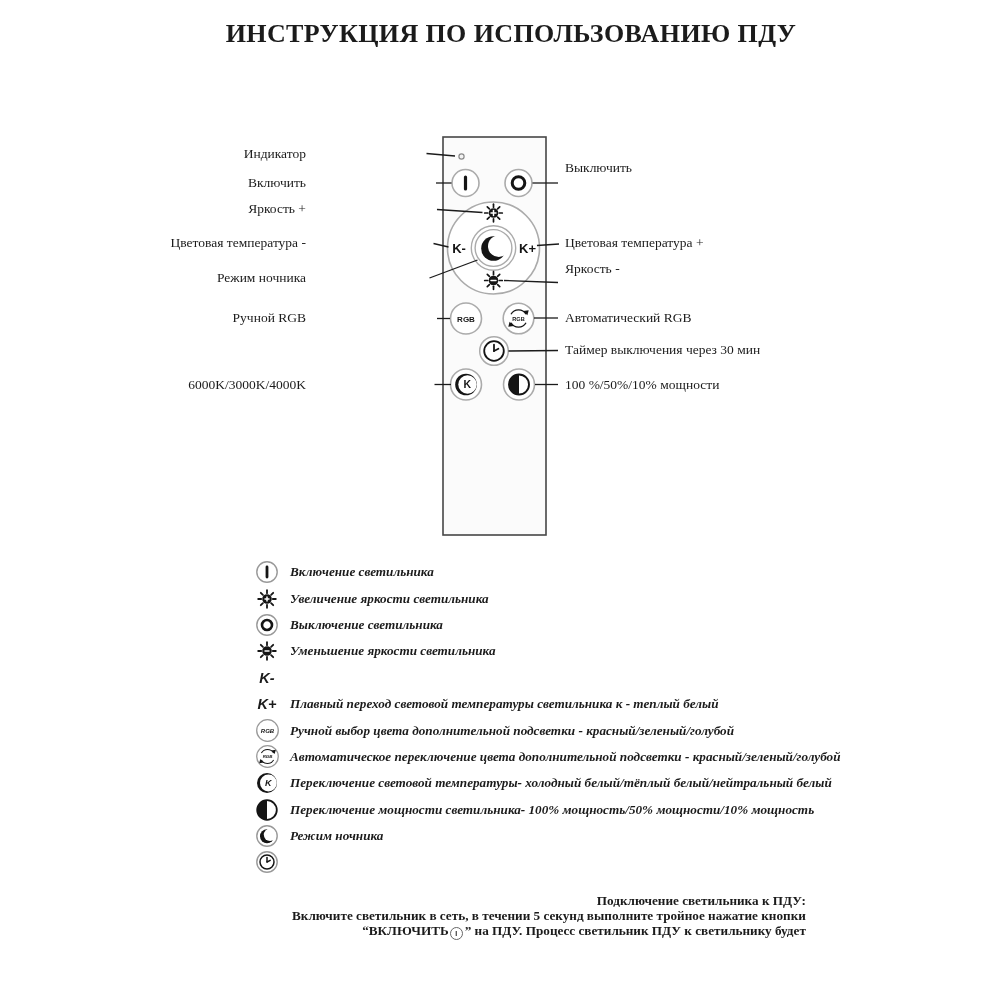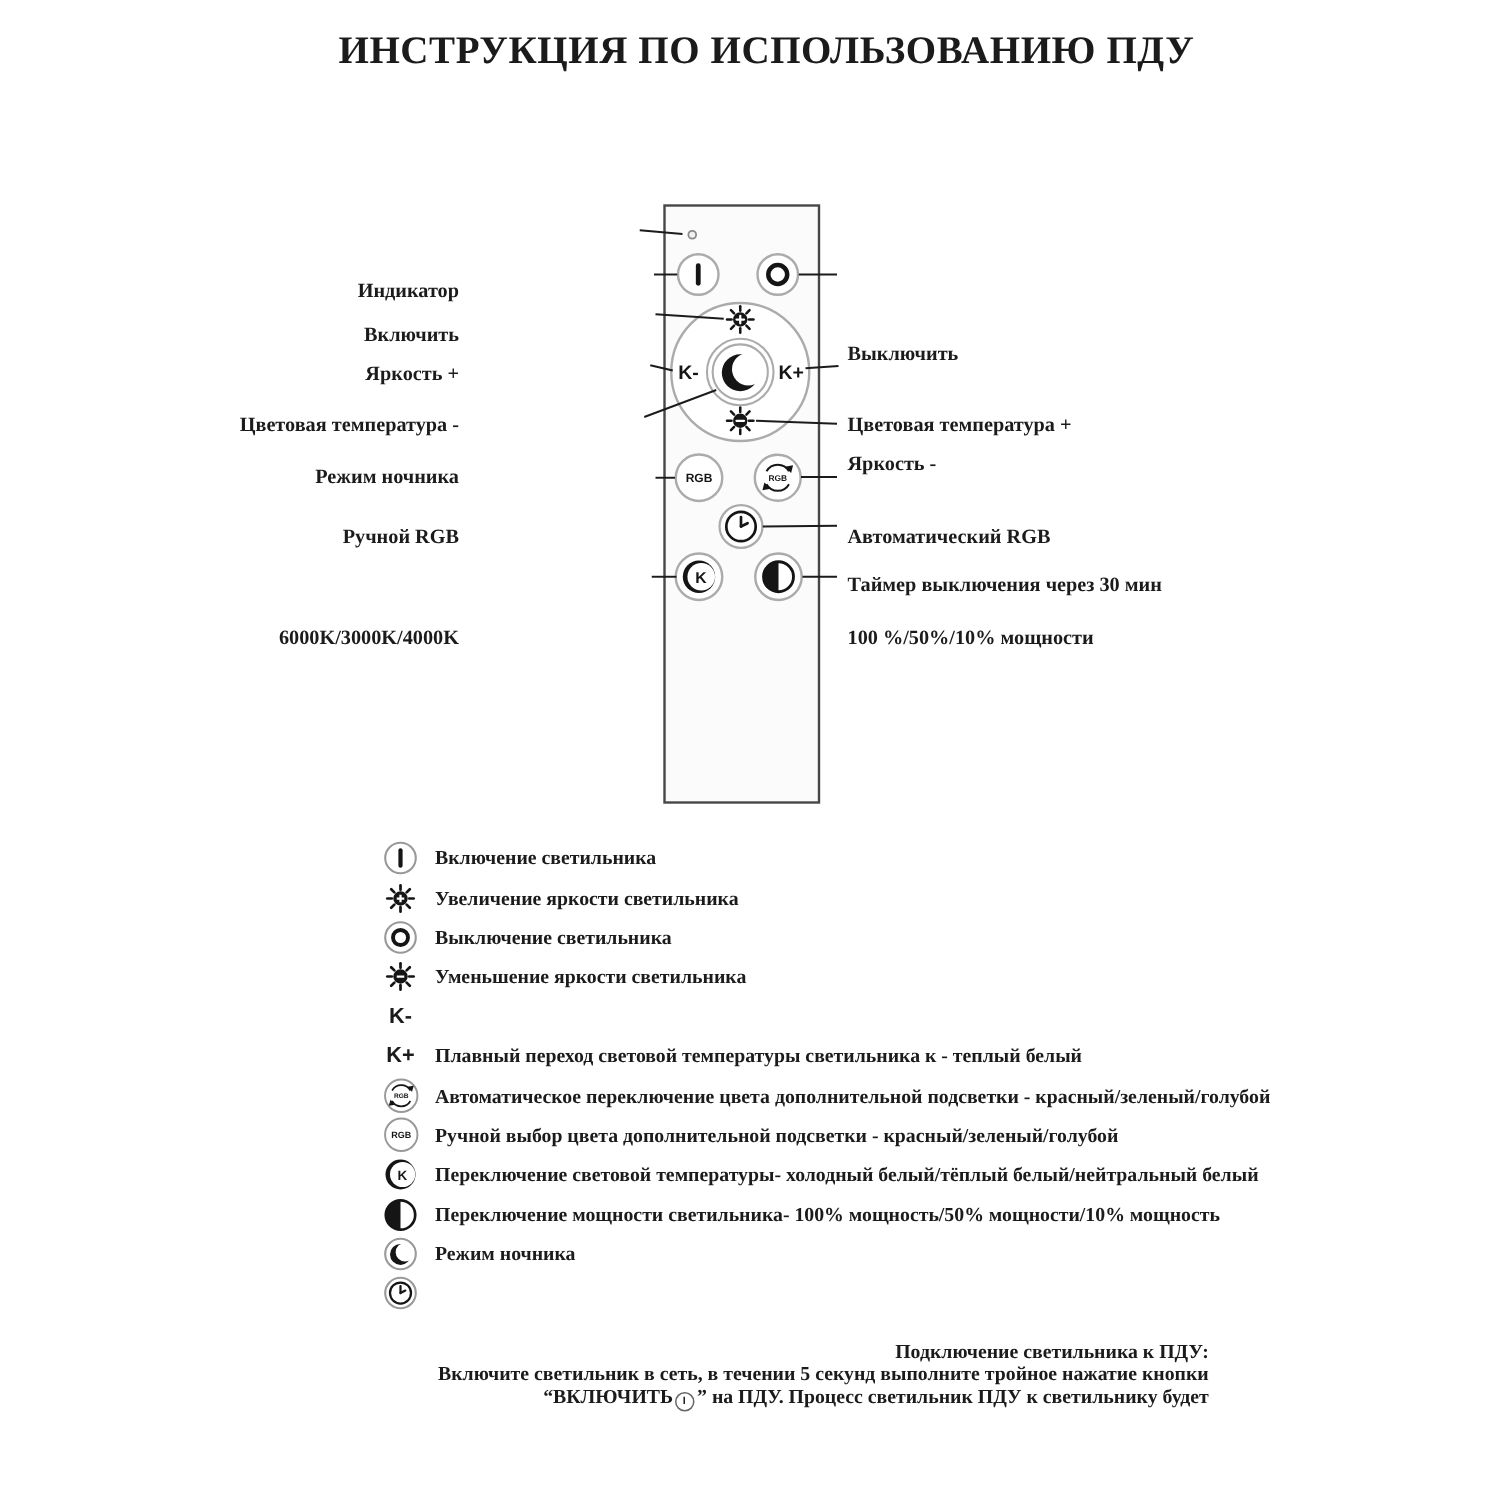--- a/index.html
+++ b/index.html
@@ -1,25 +1,25 @@
 <!DOCTYPE html>
 <html><head>
 <meta charset="utf-8">
 <style>
   html,body{margin:0;padding:0;background:#fff;}
   .page{position:relative;width:876px;height:1000px;background:#ffffff;overflow:hidden;
         font-family:"Liberation Serif",serif;color:#1b1b1b;}
   .title{position:absolute;top:19px;left:0;width:1000px;text-align:center;
          font-size:26px;font-weight:700;letter-spacing:.4px;transform:translateX(11px);white-space:nowrap;}
   .diagram-svg{position:absolute;left:0;top:130px;}
-  .lbl{position:absolute;font-size:13.5px;font-weight:700;line-height:16px;white-space:nowrap;margin-top:40px;}
+  .lbl{position:absolute;font-size:13.5px;font-weight:400;line-height:16px;white-space:nowrap;}
   .lbl.left{right:570px;text-align:right;}
   .lbl.right{left:565px;text-align:left;}
   .legend{position:absolute;left:253px;top:559px;}
-  .legend-row{display:flex;align-items:center;height:26.4px;}
+  .legend-row{display:flex;align-items:center;height:26.4px;font-style:italic;}
   .licon{flex:0 0 28px;width:28px;display:flex;justify-content:center;align-items:center;}
   .lsym{font-family:"Liberation Sans",sans-serif;font-weight:700;font-size:14.5px;line-height:1;}
   .ltext{margin-left:9px;font-size:13.2px;font-weight:700;white-space:nowrap;}
   .connect{position:absolute;left:292px;top:894px;font-size:13.2px;font-weight:700;line-height:14.8px;text-align:right;}
   .inline-ico{display:inline-flex;width:11px;height:11px;border:1.2px solid #666;border-radius:50%;
               align-items:center;justify-content:center;font-size:7px;line-height:1;
               font-family:"Liberation Sans",sans-serif;vertical-align:-1.5px;margin:0 2px 0 1px;}
   svg{display:block;}
   svg text{font-family:"Liberation Sans",sans-serif;fill:#151515;}
 </style>
@@ -151,21 +151,21 @@
   </svg>
 
   <span class="lbl left" style="top:146px">Индикатор</span>
   <span class="lbl left" style="top:175px">Включить</span>
   <span class="lbl left" style="top:201px">Яркость +</span>
   <span class="lbl left" style="top:235px">Цветовая температура -</span>
   <span class="lbl left" style="top:270px">Режим ночника</span>
   <span class="lbl left" style="top:310px">Ручной RGB</span>
   <span class="lbl left" style="top:377px">6000K/3000K/4000K</span>
 
-  <span class="lbl right" style="top:188px">Выключить</span>
+  <span class="lbl right" style="top:160px">Выключить</span>
   <span class="lbl right" style="top:235px">Цветовая температура +</span>
   <span class="lbl right" style="top:261px">Яркость -</span>
   <span class="lbl right" style="top:310px">Автоматический RGB</span>
   <span class="lbl right" style="top:342px">Таймер выключения через 30 мин</span>
   <span class="lbl right" style="top:377px">100 %/50%/10% мощности</span>
 
   <div class="legend">
 
     <div class="legend-row">
       <span class="licon">
@@ -238,42 +238,42 @@
 
     <div class="legend-row">
       <span class="licon lsym">K+</span>
       <span class="ltext">Плавный переход световой температуры светильника к - теплый белый</span>
     </div>
 
     <div class="legend-row">
       <span class="licon">
         <svg width="25" height="25" viewBox="-12.5 -12.5 25 25">
           <circle r="10.8" fill="#fff" stroke="#999" stroke-width="1.3"></circle>
+          <text y="2.2" text-anchor="middle" font-size="6" font-weight="700">RGB</text>
+        </svg>
+      </span>
+      <span class="ltext">Ручной выбор цвета дополнительной подсветки - красный/зеленый/голубой</span>
+    </div>
+
+    <div class="legend-row">
+      <span class="licon">
+        <svg width="25" height="25" viewBox="-12.5 -12.5 25 25">
+          <circle r="10.8" fill="#fff" stroke="#999" stroke-width="1.3"></circle>
           <path d="M -6.1 -3.5 A 7 7 0 0 1 6.1 -3.5" fill="none" stroke="#151515" stroke-width="1.1"></path>
           <path d="M 6.1 3.5 A 7 7 0 0 1 -6.1 3.5" fill="none" stroke="#151515" stroke-width="1.1"></path>
           <polygon points="7.2,-2.6 3.8,-6 8.3,-6.7" fill="#151515"></polygon>
           <polygon points="-7.2,2.6 -3.8,6 -8.3,6.7" fill="#151515"></polygon>
           <text y="1.8" text-anchor="middle" font-size="4.4" font-weight="700">RGB</text>
         </svg>
       </span>
       <span class="ltext">Автоматическое переключение цвета дополнительной подсветки - красный/зеленый/голубой</span>
     </div>
 
     <div class="legend-row">
       <span class="licon">
-        <svg width="25" height="25" viewBox="-12.5 -12.5 25 25">
-          <circle r="10.8" fill="#fff" stroke="#999" stroke-width="1.3"></circle>
-          <text y="2.2" text-anchor="middle" font-size="6" font-weight="700">RGB</text>
-        </svg>
-      </span>
-      <span class="ltext">Ручной выбор цвета дополнительной подсветки - красный/зеленый/голубой</span>
-    </div>
-
-    <div class="legend-row">
-      <span class="licon">
         <svg width="24" height="24" viewBox="-12 -12 24 24">
           <circle r="10" fill="#151515"></circle>
           <circle cx="1.4" r="8.4" fill="#ffffff"></circle>
           <text x="1.2" y="3.4" text-anchor="middle" font-size="9" font-weight="700">K</text>
         </svg>
       </span>
       <span class="ltext">Переключение световой температуры- холодный белый/тёплый белый/нейтральный белый</span>
     </div>
 
     <div class="legend-row">

